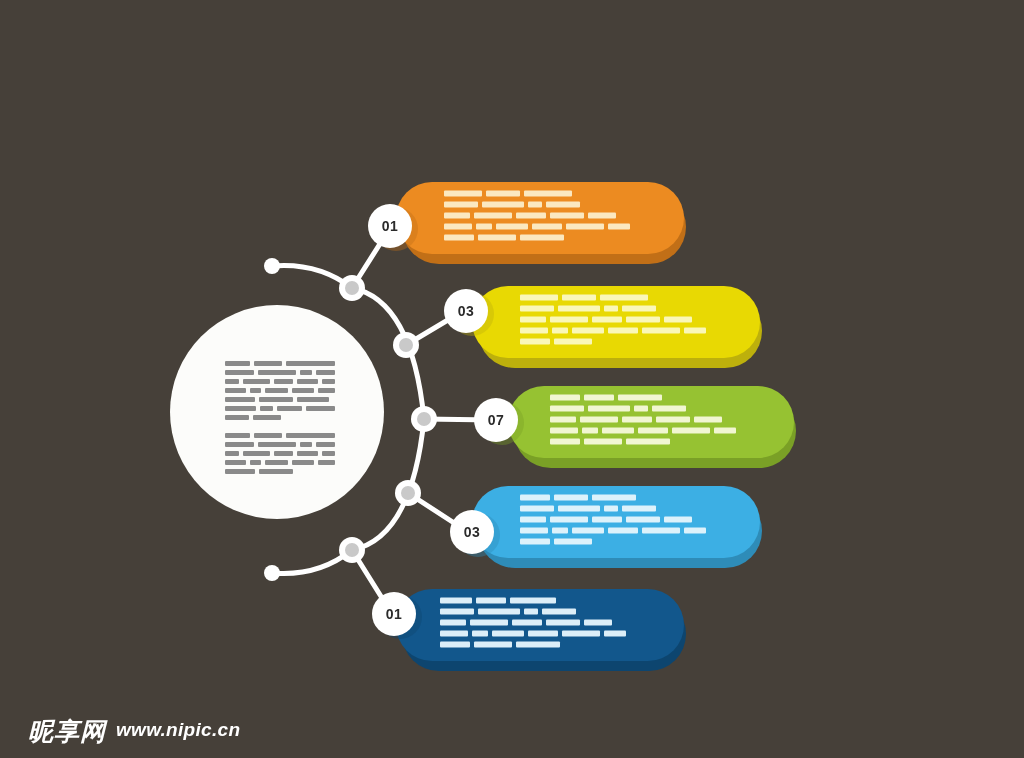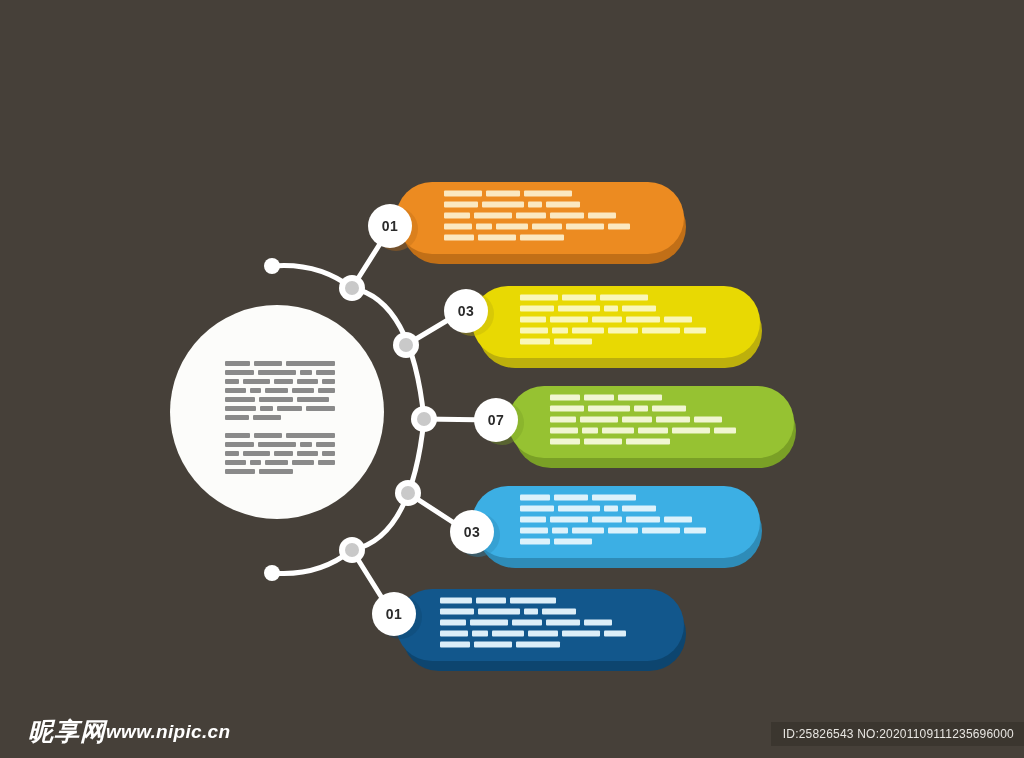--- a/index.html
+++ b/index.html
@@ -125,22 +125,22 @@
     background: #FFFFFF;
     z-index: 20;
   }
 
   
   .watermark {
     position: absolute;
     left: 28px;
     bottom: 14px;
     display: flex;
-    align-items: center;
-    gap: 0;
+    align-items: flex-start;
+    gap: 10px;
     z-index: 40;
   }
   .wm-cn {
     font-family: "DejaVu Sans", sans-serif;
     font-size: 25px;
     font-weight: 700;
     font-style: italic;
     color: #FFFFFF;
     letter-spacing: 1px;
     line-height: 1;
@@ -476,15 +476,14 @@
   <div class="badge-shadow" style="left: 378px; top: 595px; background: rgb(13, 69, 111);"></div>
   <div class="badge" style="left:372px; top:592px;">
     <span>01</span>
   </div>
 
   <div class="watermark">
     <span class="wm-cn">昵享网</span>
     <span class="wm-url">www.nipic.cn</span>
   </div>
 
-  <div class="idbar">ID:25826543 NO:20201109111235696000</div>
 
 </div>
 
 </body></html>

